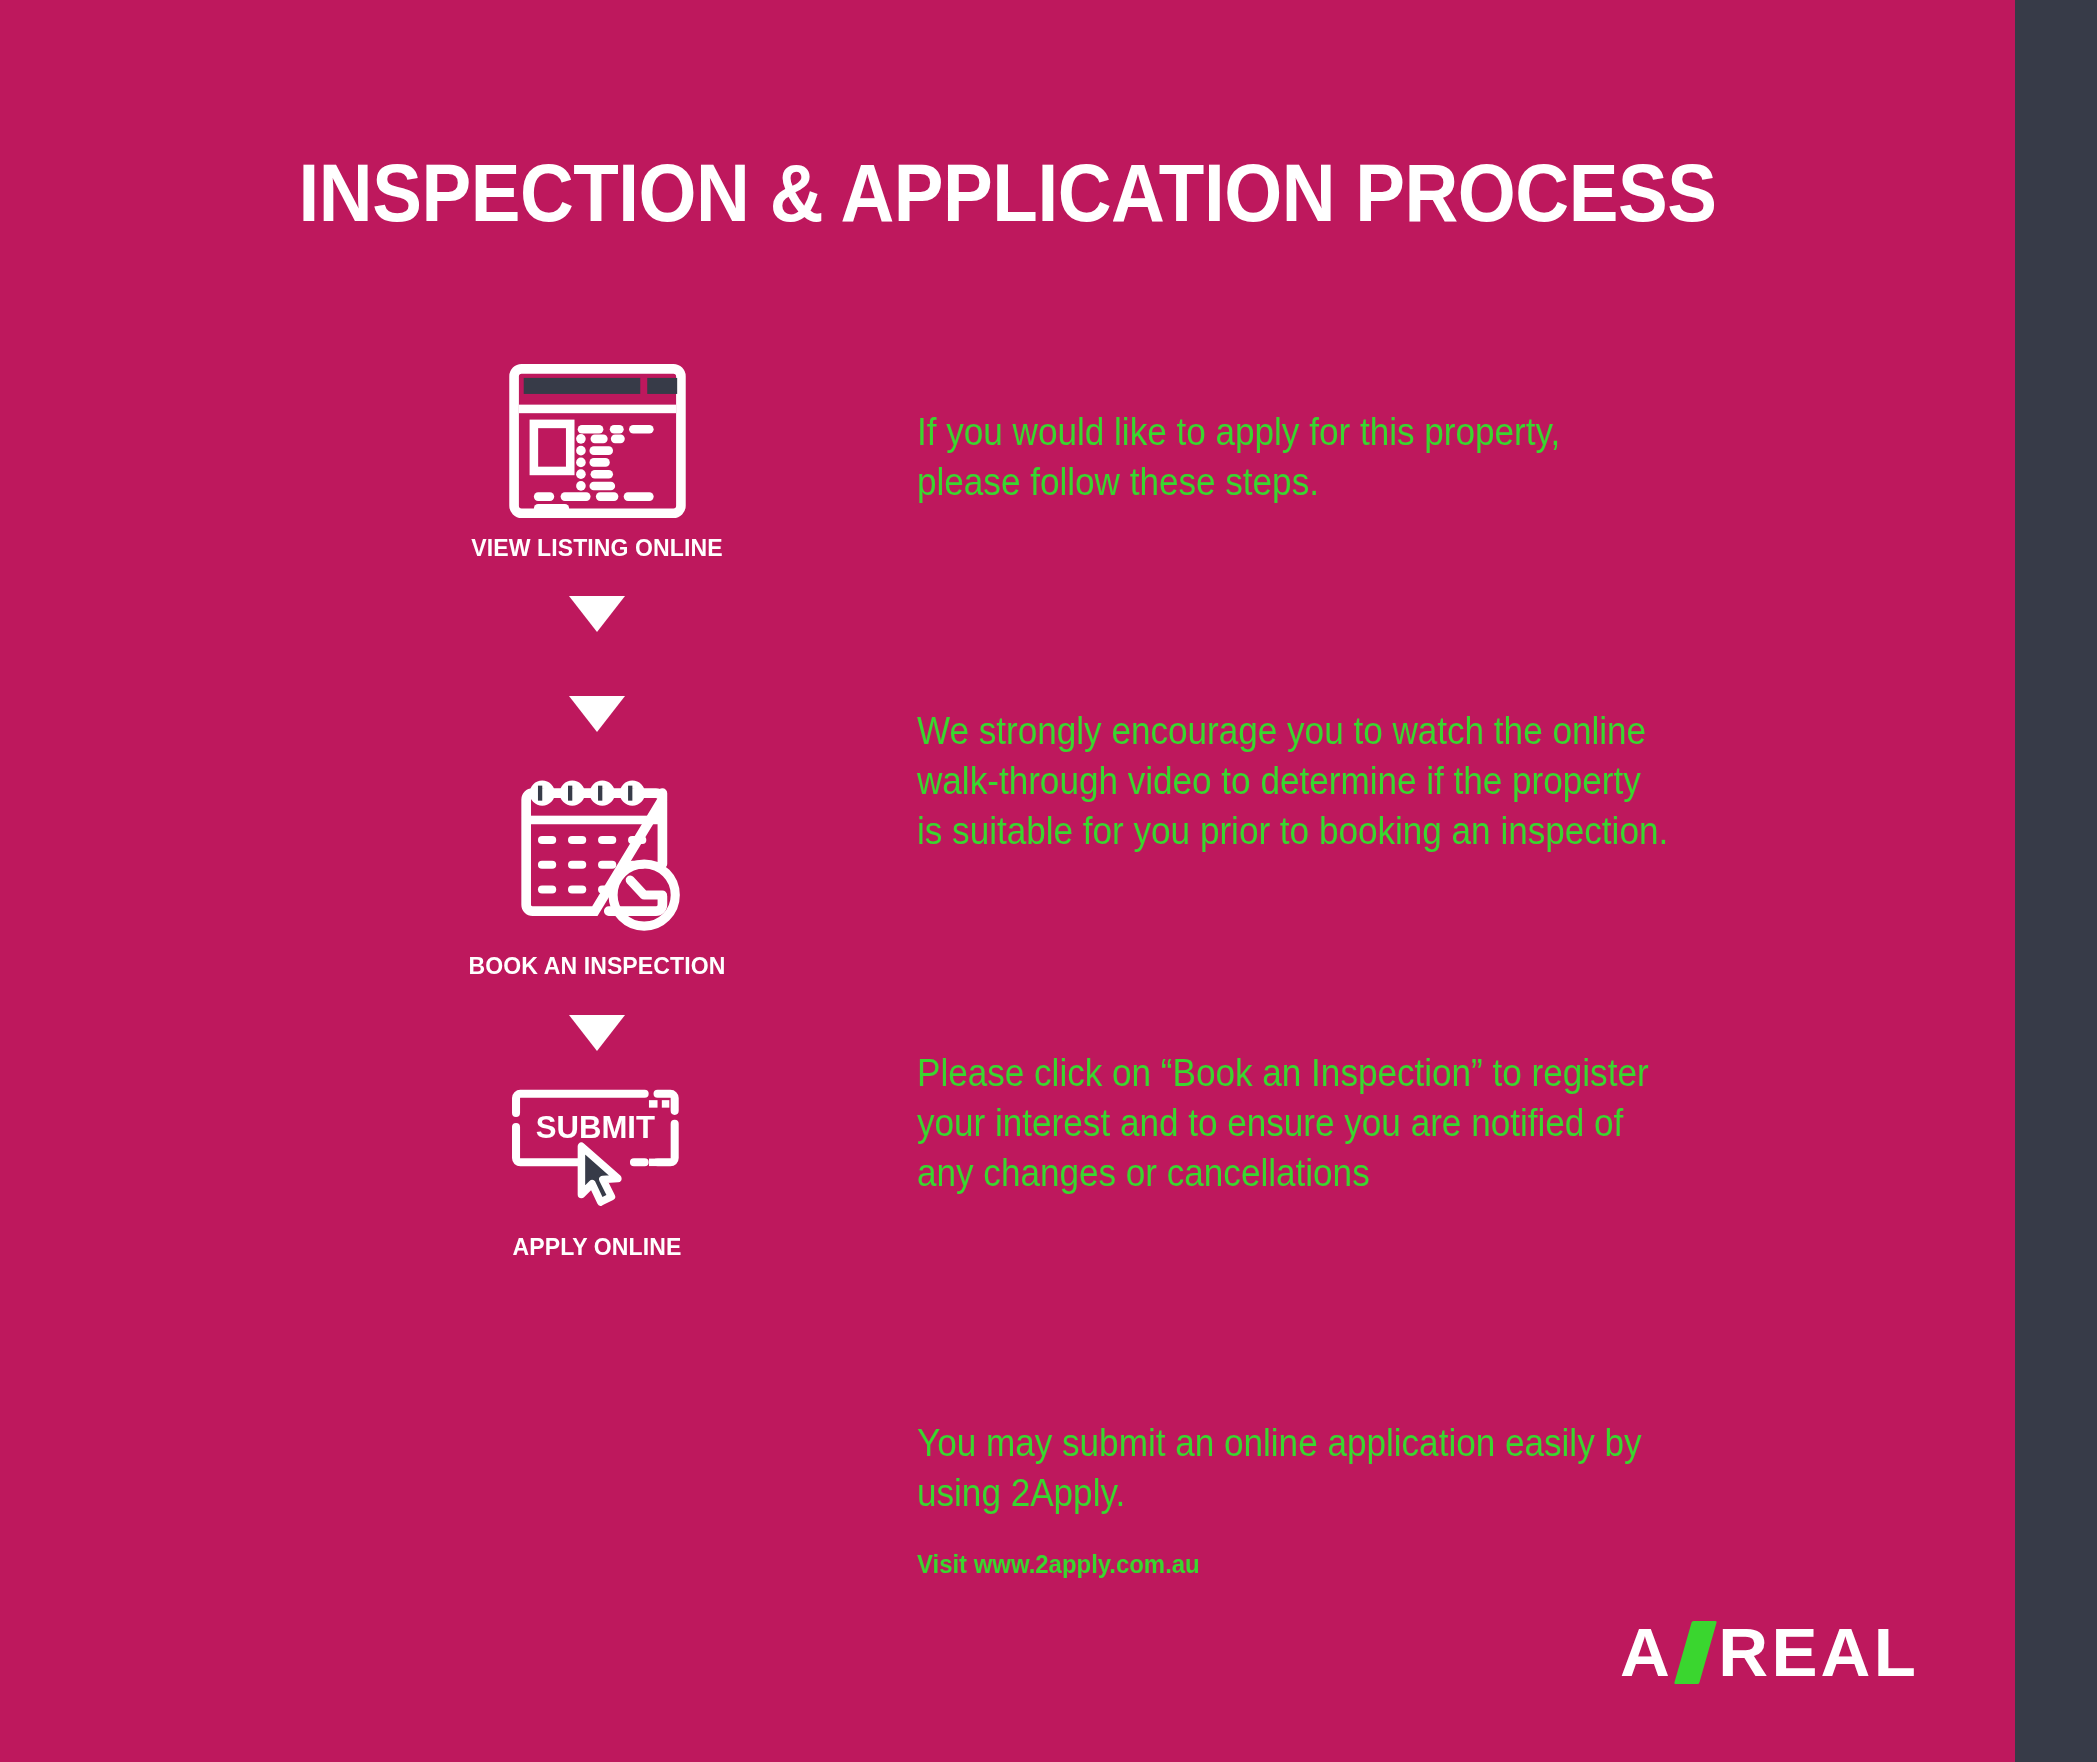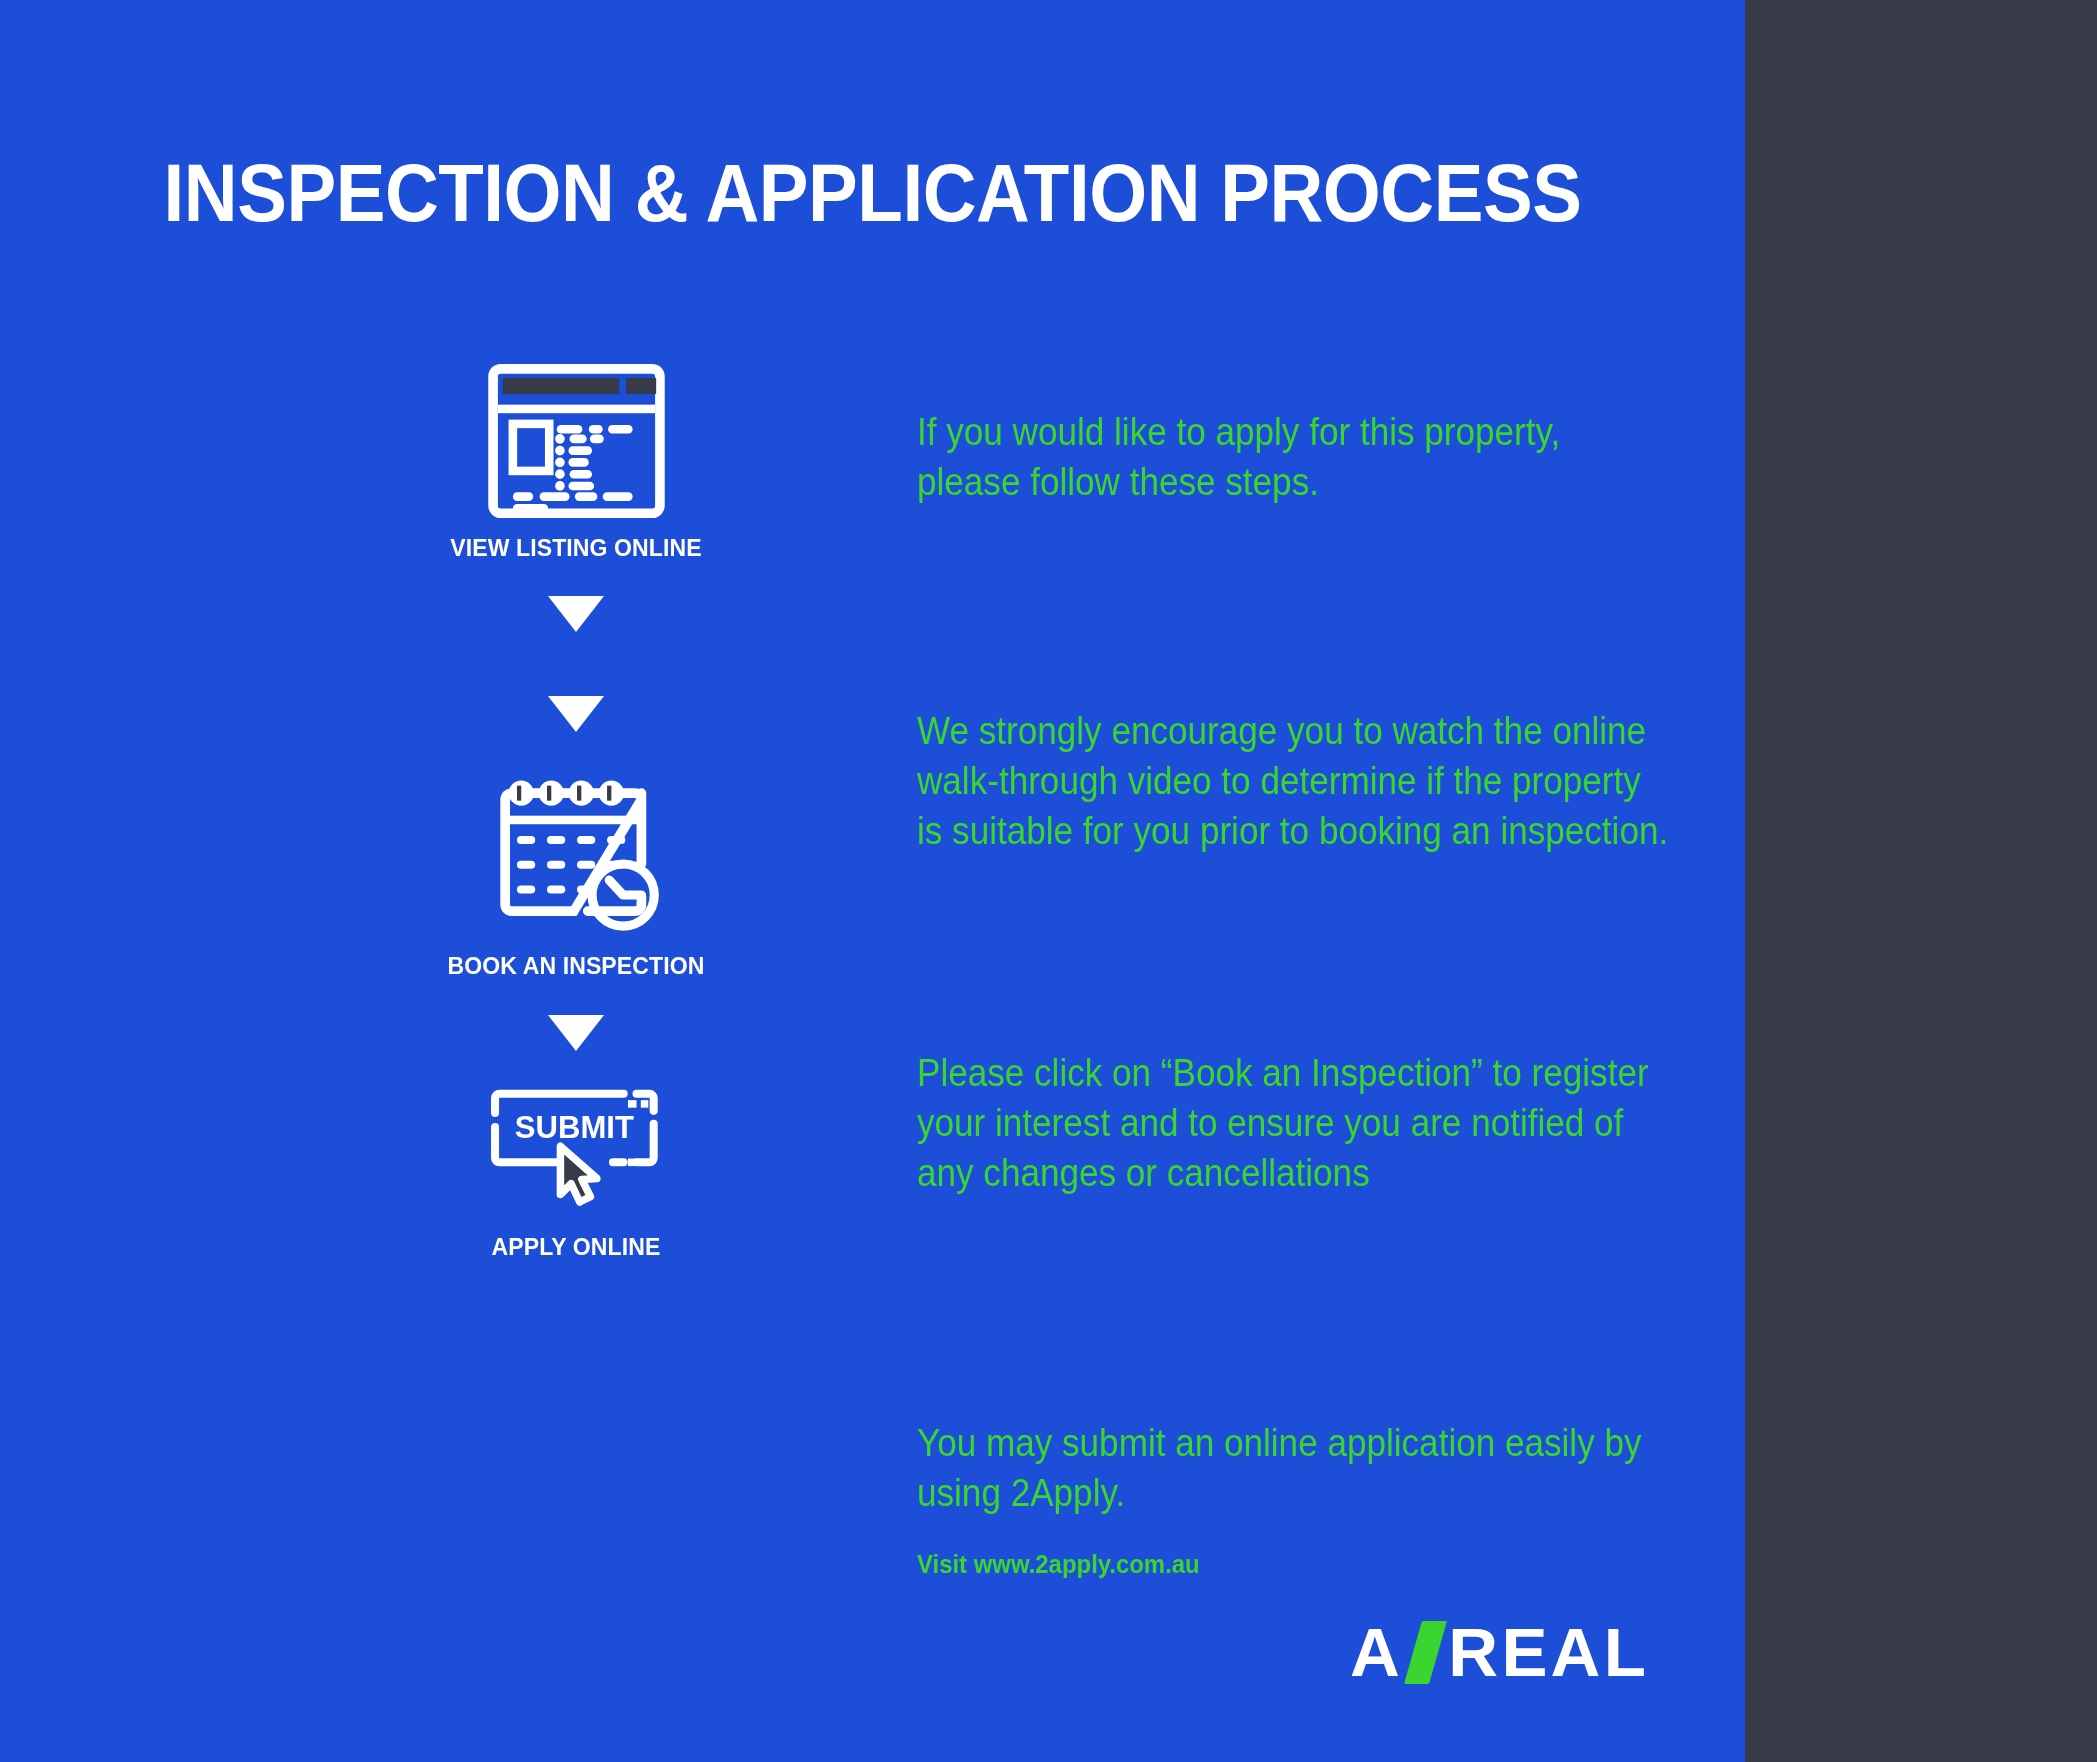--- a/index.html
+++ b/index.html
@@ -4,42 +4,42 @@
 <style>
   * { margin:0; padding:0; box-sizing:border-box; }
   html, body {
     width:2097px; height:1762px;
     background:#373b48;
     font-family:"Liberation Sans", sans-serif;
     overflow:hidden;
   }
   .poster {
     position:relative;
-    width:1745px; height:1762px;
-    background:#1d4ed8;
+    width:2015px; height:1762px;
+    background:#be185d;
   }
 
   
   .title {
     position:absolute;
     left:0; right:0;
     top:153px;
     text-align:center;
     color:#ffffff;
     font-size:81px;
     font-weight:bold;
     letter-spacing:-0.5px;
     line-height:1;
     transform:scaleX(0.92);
   }
 
   
   .steps {
     position:absolute;
-    left:407px;
+    left:428px;
     top:364px;
     width:338px;
   }
   .step { position:relative; width:338px; }
   .step-icon {
     display:flex;
     justify-content:center;
     align-items:flex-end;
     text-align:center;
   }

